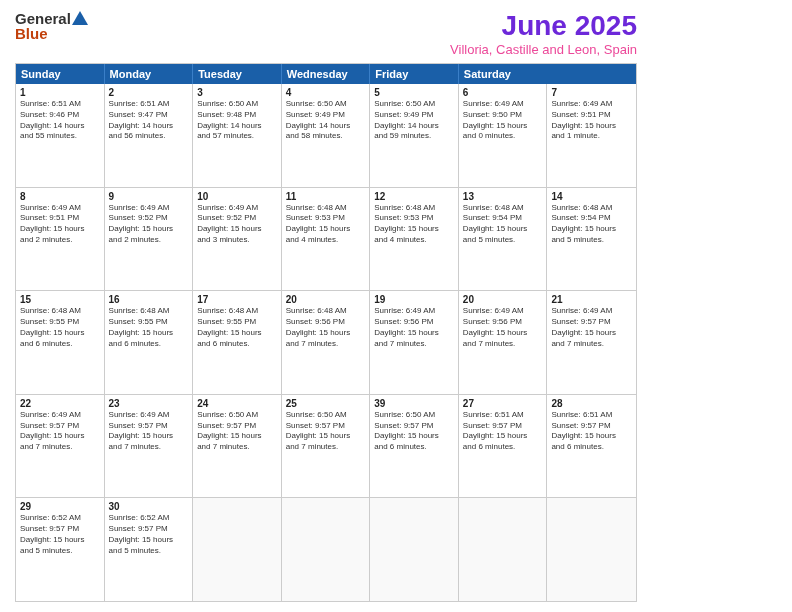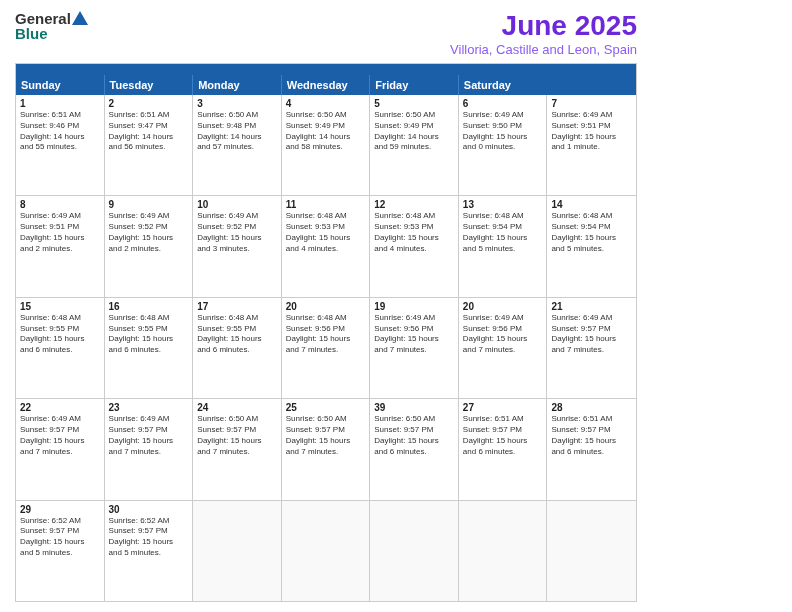--- a/index.html
+++ b/index.html
@@ -35,41 +35,40 @@
     .title-block {
       text-align: right;
     }
     .title-month {
       font-size: 28px;
       font-weight: bold;
       color: #6d28d9;
     }
     .title-location {
       font-size: 13px;
-      color: #8b5cf6;
+      color: #ec4899;
     }
     .calendar {
       flex: 1;
       display: flex;
       flex-direction: column;
       border: 1px solid #ccc;
     }
     .cal-header {
       display: grid;
       grid-template-columns: repeat(7, 1fr);
       background: #1a5fa8;
     }
     .cal-header-cell {
       color: #fff;
       font-size: 11px;
       font-weight: bold;
       padding: 4px 5px;
       text-align: left;
       border-right: 1px solid #3a7fc8;
-      margin-top: 11px;
     }
     .cal-header-cell:last-child { border-right: none; }
     .cal-body {
       flex: 1;
       display: flex;
       flex-direction: column;
     }
     .cal-row {
       display: grid;
       grid-template-columns: repeat(7, 1fr);
@@ -105,33 +104,33 @@
 
 <div class="page">
   <div class="header-row">
     <div class="logo">
       <div class="logo-line1">
         <span style="font-size:15px;font-weight:bold;color:#333;">General</span>
         <svg width="16" height="16" viewBox="0 0 16 16" style="margin-left:1px;margin-top:-2px;">
           <polygon points="8,1 16,15 0,15" fill="#1a5fa8"></polygon>
         </svg>
       </div>
-      <span style="font-size:15px;font-weight:bold;color:#0f766e;margin-top:-2px;">Blue</span>
+      <span style="font-size:15px;font-weight:bold;color:#c2410c;margin-top:-2px;">Blue</span>
     </div>
     <div class="title-block">
       <div class="title-month">June 2025</div>
       <div class="title-location">Villoria, Castille and Leon, Spain</div>
     </div>
   </div>
 
   <div class="calendar">
     <div class="cal-header">
       <div class="cal-header-cell">Sunday</div>
+      <div class="cal-header-cell">Monday</div>
       <div class="cal-header-cell">Tuesday</div>
-      <div class="cal-header-cell">Monday</div>
       <div class="cal-header-cell">Wednesday</div>
       <div class="cal-header-cell">Friday</div>
       <div class="cal-header-cell">Saturday</div>
     </div>
     <div class="cal-body" id="cal-body">
     <div class="cal-row">
           <div class="cal-cell">
             <span class="day-num">1</span>
             <div class="cell-text" style="white-space: pre-line;">Sunrise: 6:51 AM
 Sunset: 9:46 PM

